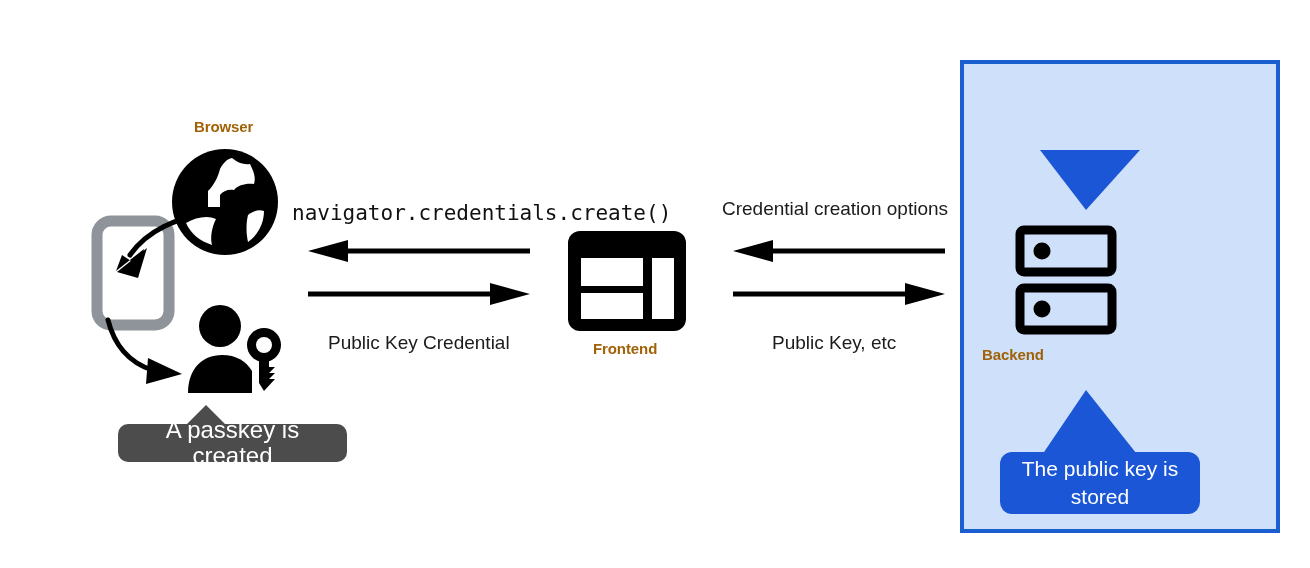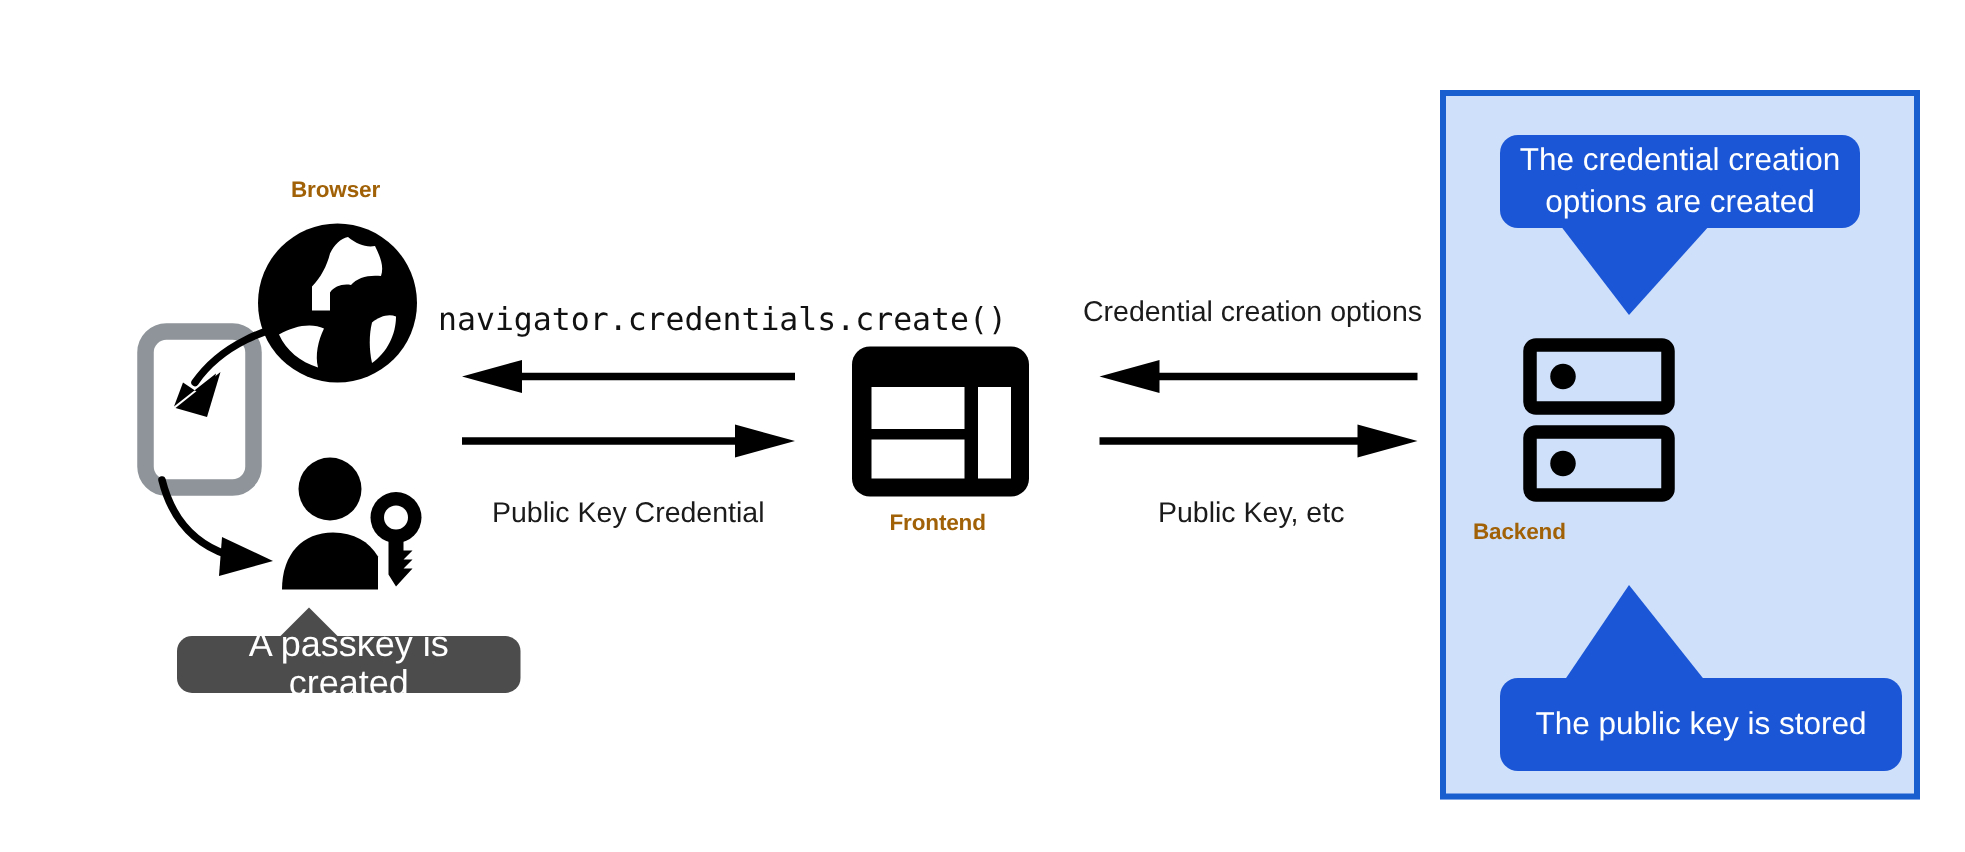--- a/index.html
+++ b/index.html
@@ -81,38 +81,35 @@
 <body>
 
 <div id="stage">
 
   <div class="abs panel" style="left:960px; top:60px; width:320px; height:473px;"></div>
 
   <svg class="abs" style="left:1040px; top:150px; width:100px; height:60px;" viewBox="0 0 100 60">
     <polygon points="0,0 100,0 46,60" fill="#1a56d6"></polygon>
   </svg>
 
-  <div class="abs callout" style="left:1000px; top:90px; width:240px; height:62px;">
-    <span>The credential creation options are created</span>
-  </div>
 
   <svg class="abs" style="left:1018px; top:228px; width:112px; height:108px;" viewBox="0 0 112 108">
     <rect x="2" y="2" width="92" height="42" rx="4" fill="none" stroke="#000000" stroke-width="9"></rect>
     <circle cx="24" cy="23" r="8.5" fill="#000000"></circle>
     <rect x="2" y="60" width="92" height="42" rx="4" fill="none" stroke="#000000" stroke-width="9"></rect>
     <circle cx="24" cy="81" r="8.5" fill="#000000"></circle>
   </svg>
 
   <div class="abs lbl-bold" style="left:982px; top:346px;">Backend</div>
 
   <svg class="abs" style="left:1040px; top:390px; width:100px; height:68px;" viewBox="0 0 100 68">
     <polygon points="46,0 100,68 0,68" fill="#1a56d6"></polygon>
   </svg>
 
-  <div class="abs callout" style="left:1000px; top:452px; width:268px; height:62px;">
+  <div class="abs callout" style="left:1000px; top:452px; width:200px; height:62px;">
     <span>The public key is stored</span>
   </div>
 
   <div class="abs lbl-bold" style="left:194px; top:118px;">Browser</div>
 
   <svg class="abs" style="left:168px; top:145px; width:114px; height:114px;" viewBox="0 0 114 114">
     <circle cx="57" cy="57" r="53" fill="#000000"></circle>
     <path d="M18 78 C28 72 40 70 48 74 C44 82 42 92 44 100 C32 96 23 89 18 78 Z" fill="#ffffff"></path>
     <path d="M64 13 C70 18 76 20 82 19 C86 27 88 33 86 39 C78 38 70 40 66 45
              C60 44 55 46 52 50 L52 62 L40 62 L40 46 C46 40 50 32 52 24

